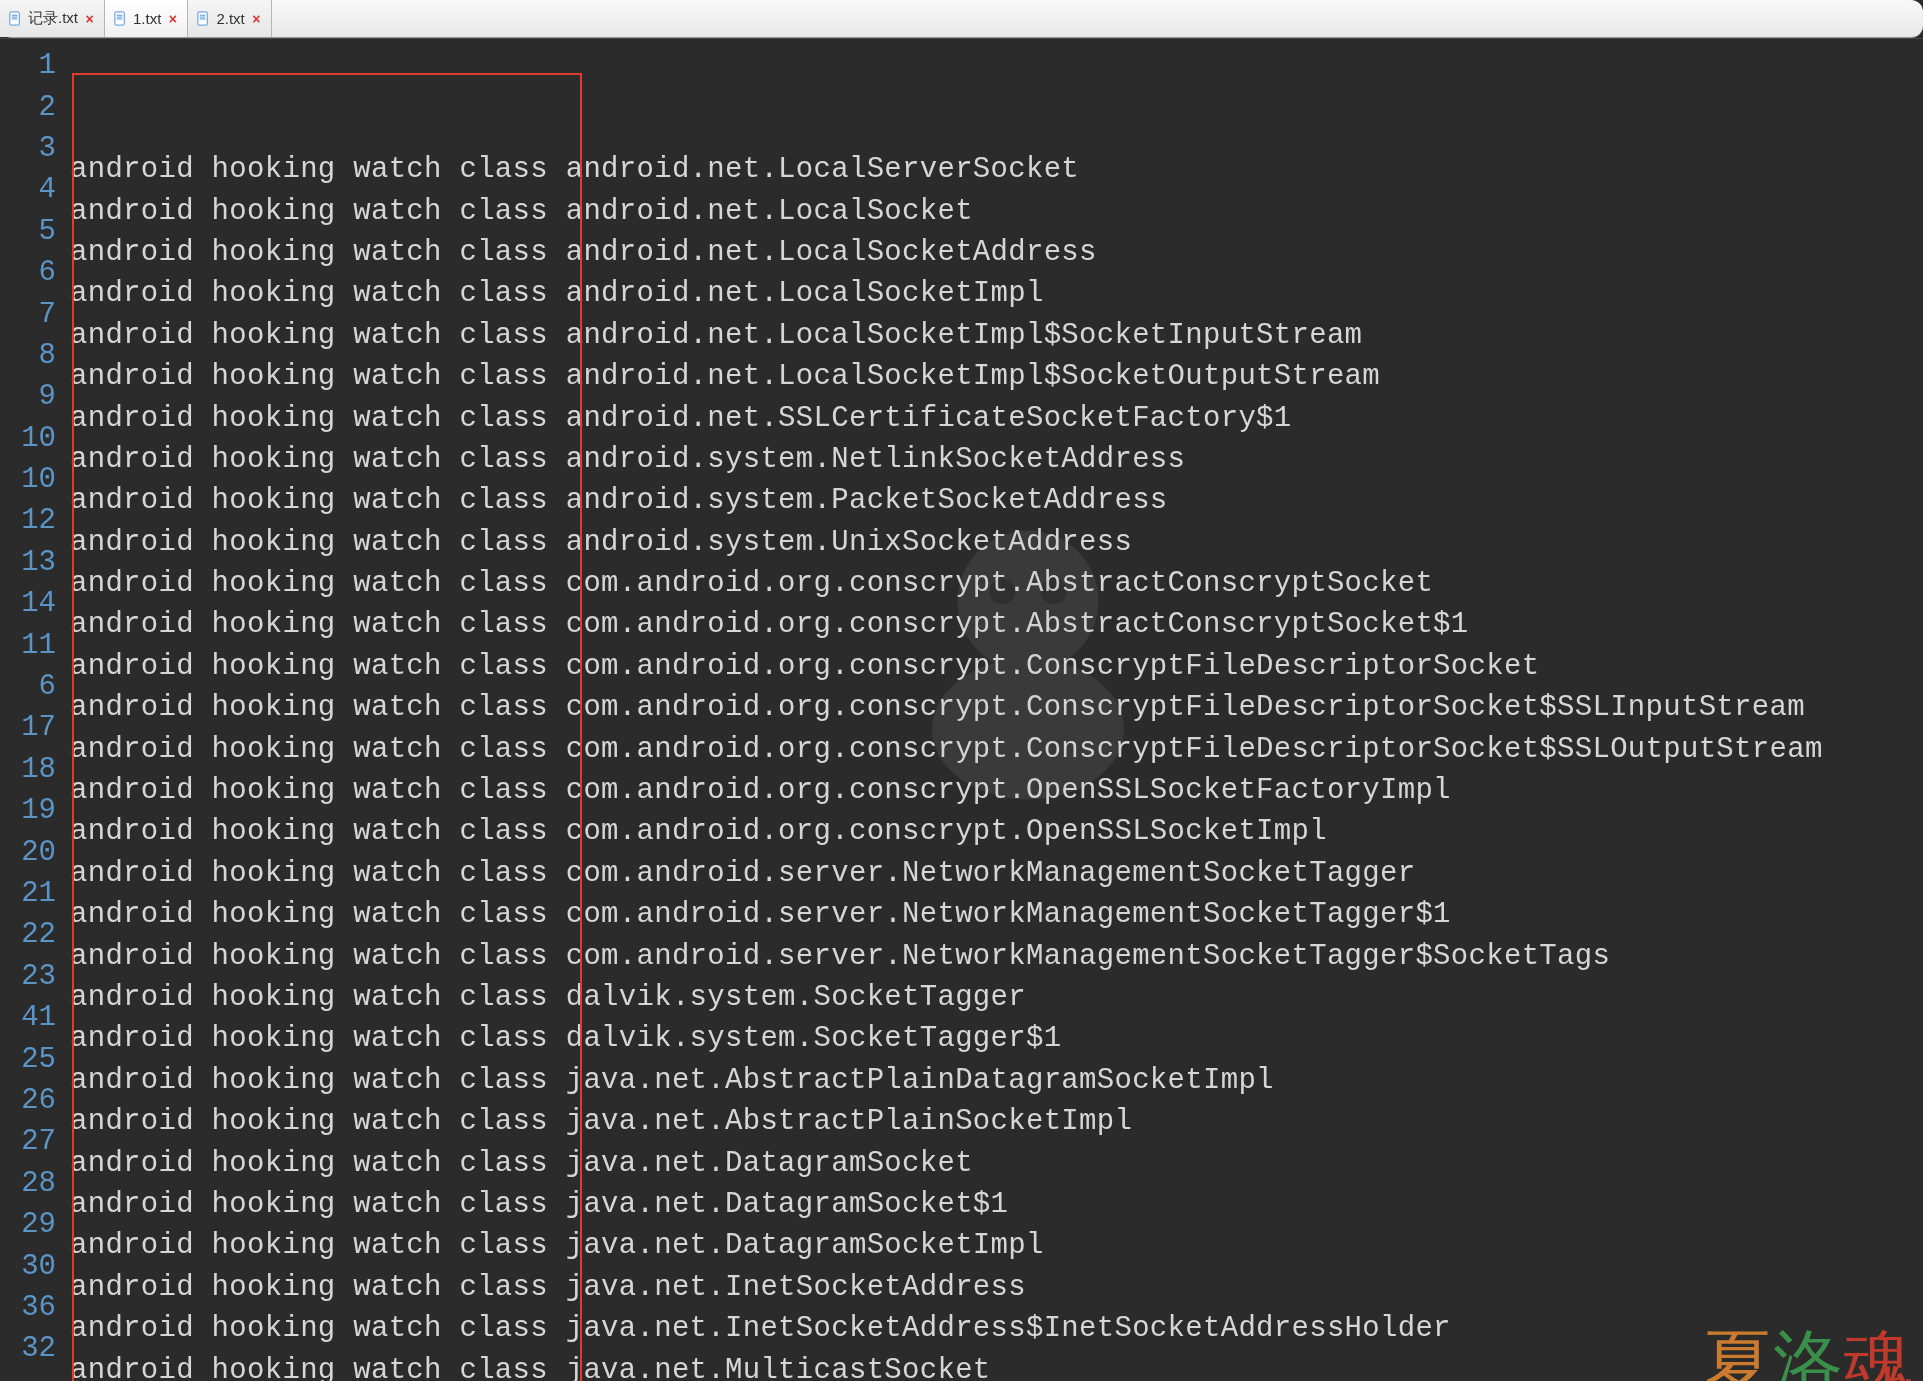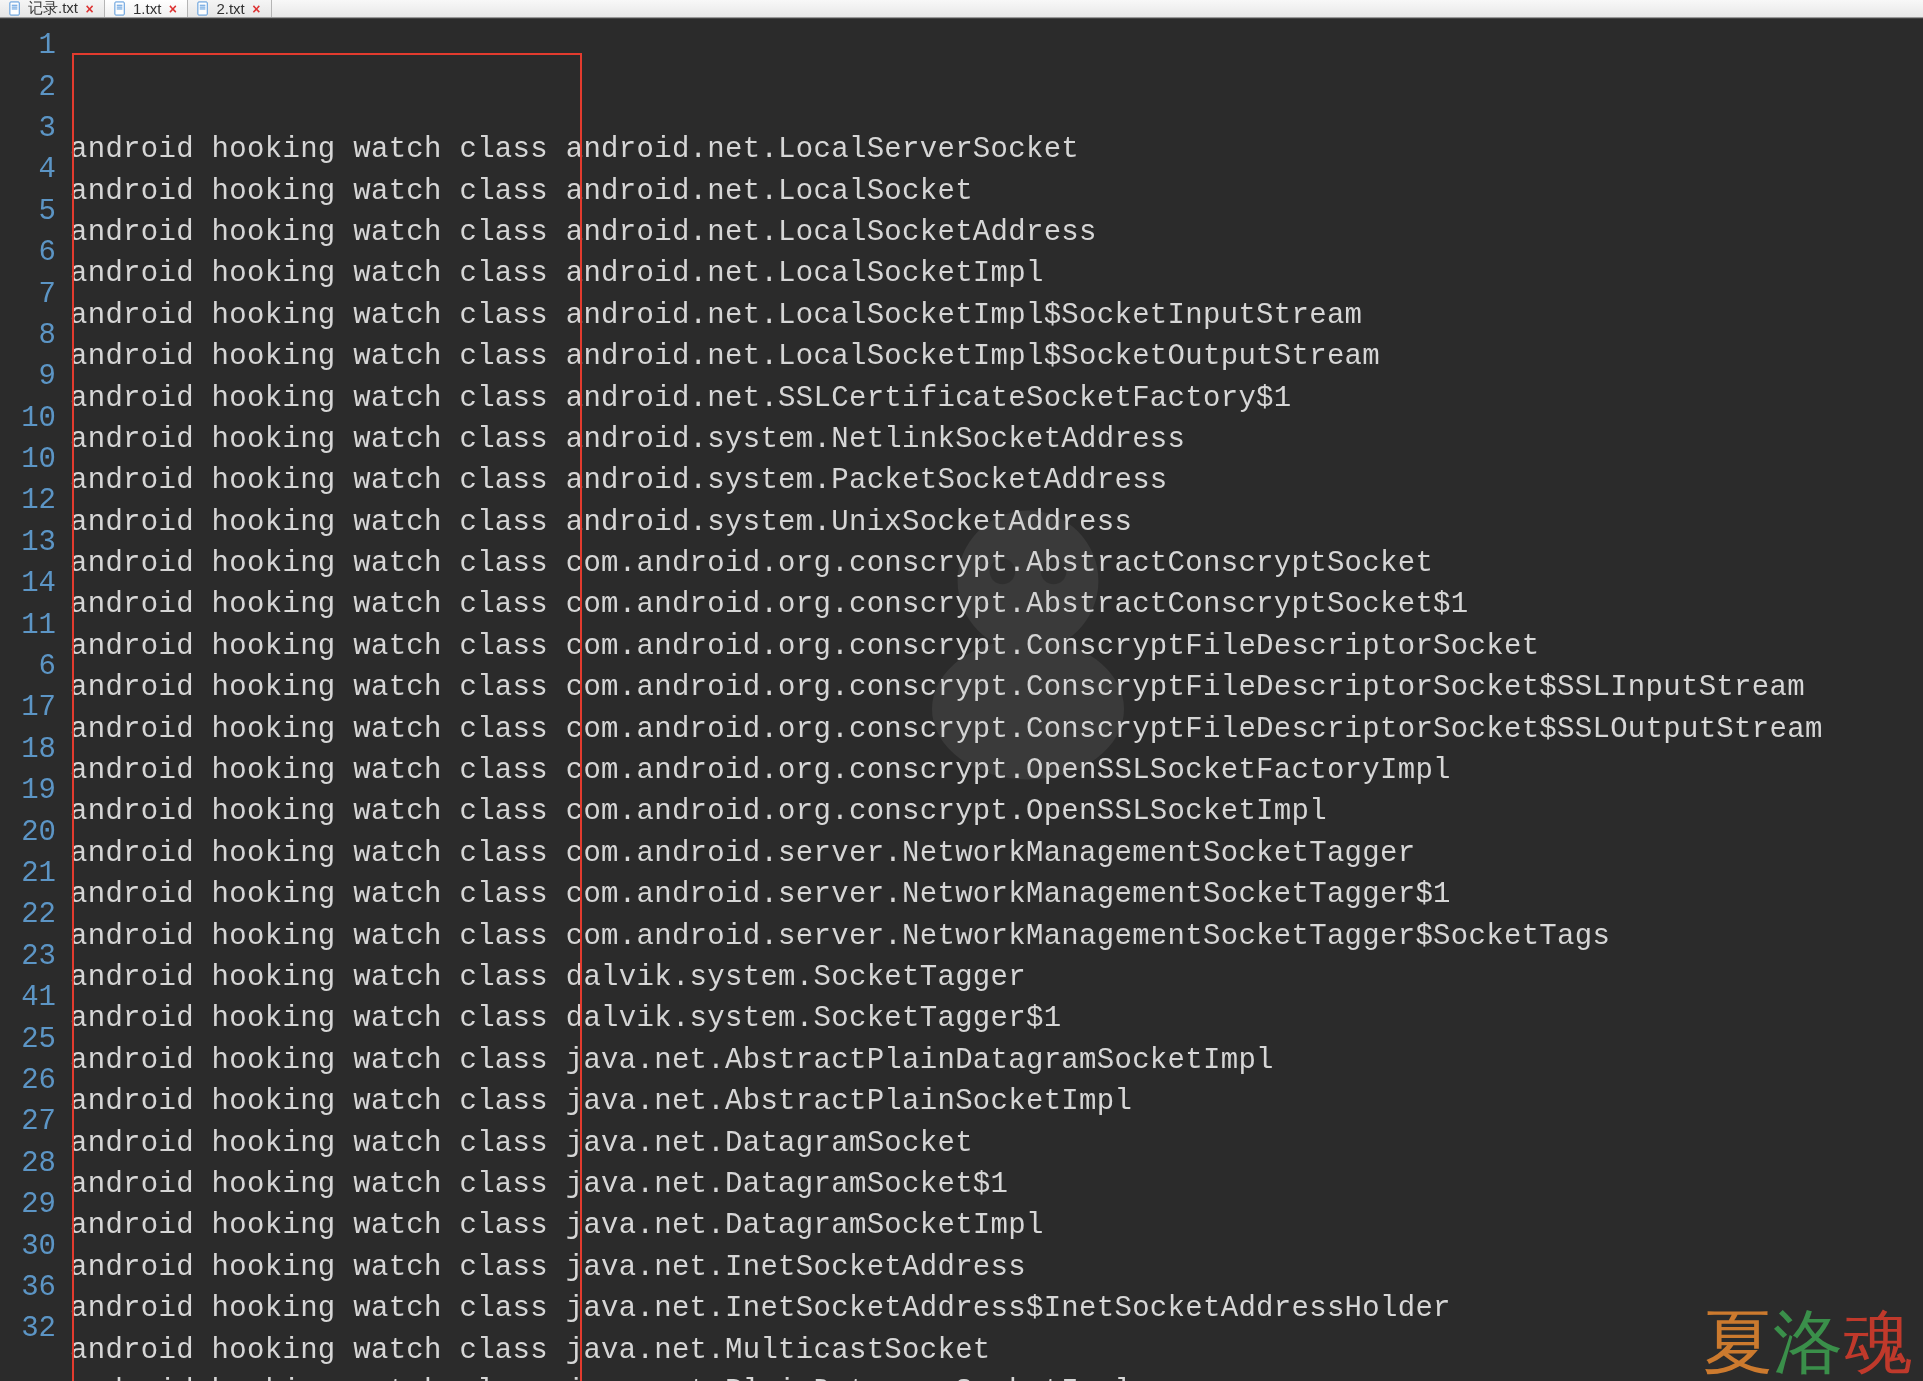--- a/index.html
+++ b/index.html
@@ -5,28 +5,29 @@
   * { margin: 0; padding: 0; box-sizing: border-box; }
   html, body {
     width: 1923px;
     height: 1381px;
     background: #2b2b2b;
     font-family: "Consolas", "Courier New", monospace;
     overflow: hidden;
   }
   
   .tab-bar {
-    height: 18px;
+    height: 38px;
     background: linear-gradient(#f8f8f8, #e8e8e8);
     border-bottom: 1px solid #999;
     display: flex;
     align-items: stretch;
     font-family: "Microsoft YaHei", Arial, sans-serif;
     font-size: 15px;
     color: #333;
+    border-radius: 12px;
   }
   .tab {
     display: flex;
     align-items: center;
     padding: 0 8px;
     border-right: 1px solid #b5b5b5;
     background: linear-gradient(#f5f5f5, #e6e6e6);
     cursor: pointer;
     gap: 5px;
   }

